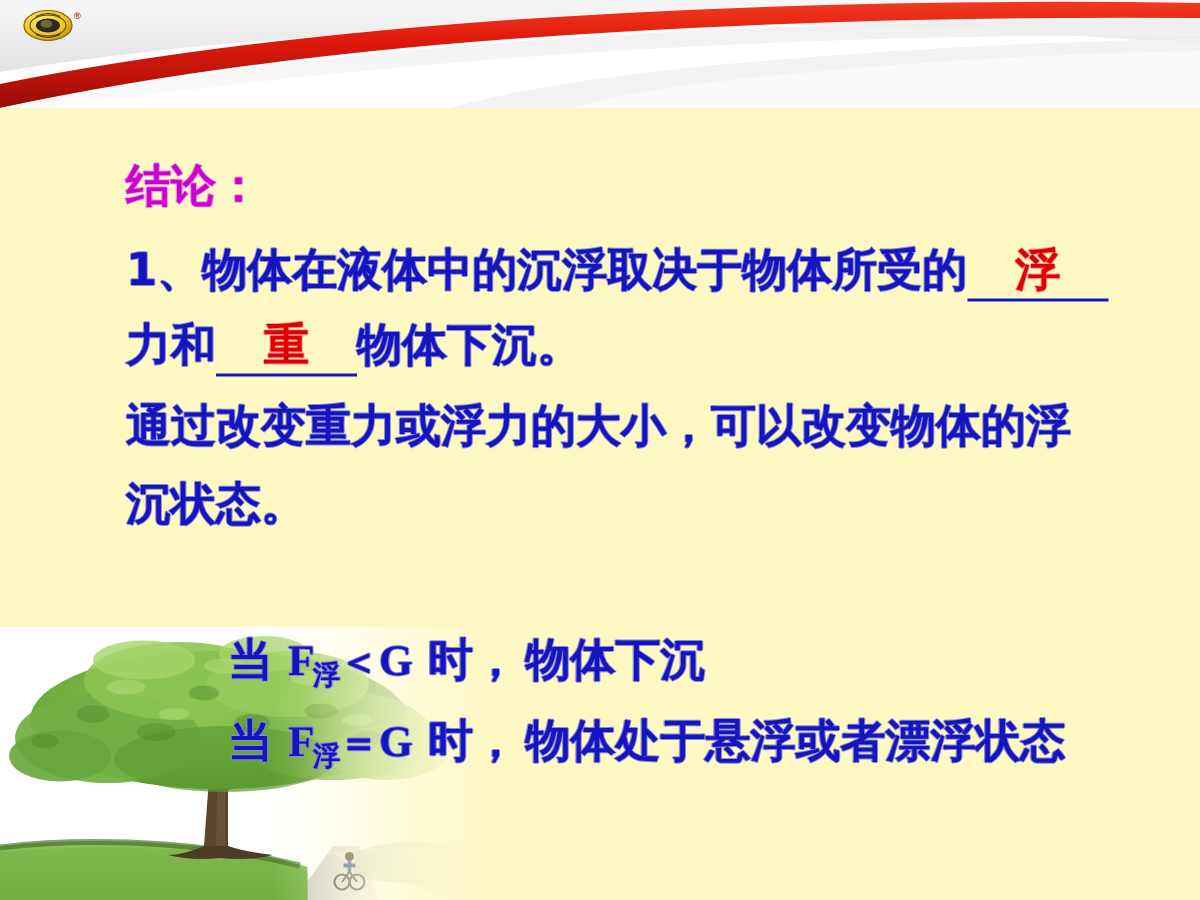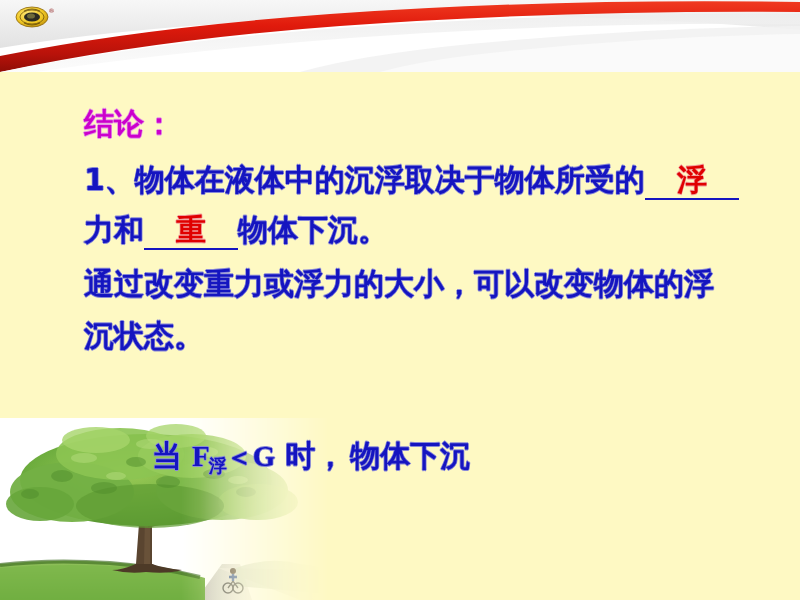--- a/index.html
+++ b/index.html
@@ -98,21 +98,21 @@
       -0.7px 0 0 #8a8ad8,
        0 0.7px 0 #8a8ad8,
        0 -0.7px 0 #8a8ad8;
   }
 
   .l1 { left: 84px; top: 160px; text-align: center; }
   .l2 { left: 84px; top: 210px; }
   .l3 { left: 84px; top: 264px; }
   .l4 { left: 84px; top: 316px; }
   .l5 { left: 84px; top: 368px; }
-  .l6 { left: 152px; top: 420px; margin-top: 16px; }
+  .l6 { left: 152px; top: 420px; }
   .l7 { left: 152px; top: 474px; }
 
   .blank {
     color: #e00000;
     text-decoration: none;
     border-bottom: 2.5px solid #1515c0;
     padding: 0 2px 1px 2px;
     text-shadow:
        0.7px 0 0 #f0a0a0,
       -0.7px 0 0 #f0a0a0,
@@ -308,15 +308,18 @@
 
     <div class="line blue l4">沉状态。</div>
 
     <div class="line blue l3">通过改变重力或浮力的大小，可以改变物体的浮</div>
 
 
     <div class="line blue l6">
       <span>当</span><span class="gap"></span><span class="lat">F</span><span class="fsub">浮</span><span class="sym">＜</span><span class="lat">G</span><span class="gap"></span><span>时，</span><span class="gap-s"></span><span>物体下沉</span>
     </div>
 
+    <div class="line blue l7">
+      <span>当</span><span class="gap"></span><span class="lat">F</span><span class="fsub">浮</span><span class="sym">＝</span><span class="lat">G</span><span class="gap"></span><span>时，</span><span class="gap-s"></span><span>物体处于悬浮或者漂浮状态</span>
+    </div>
 
   </div>
 </div>
 
 </body></html>

